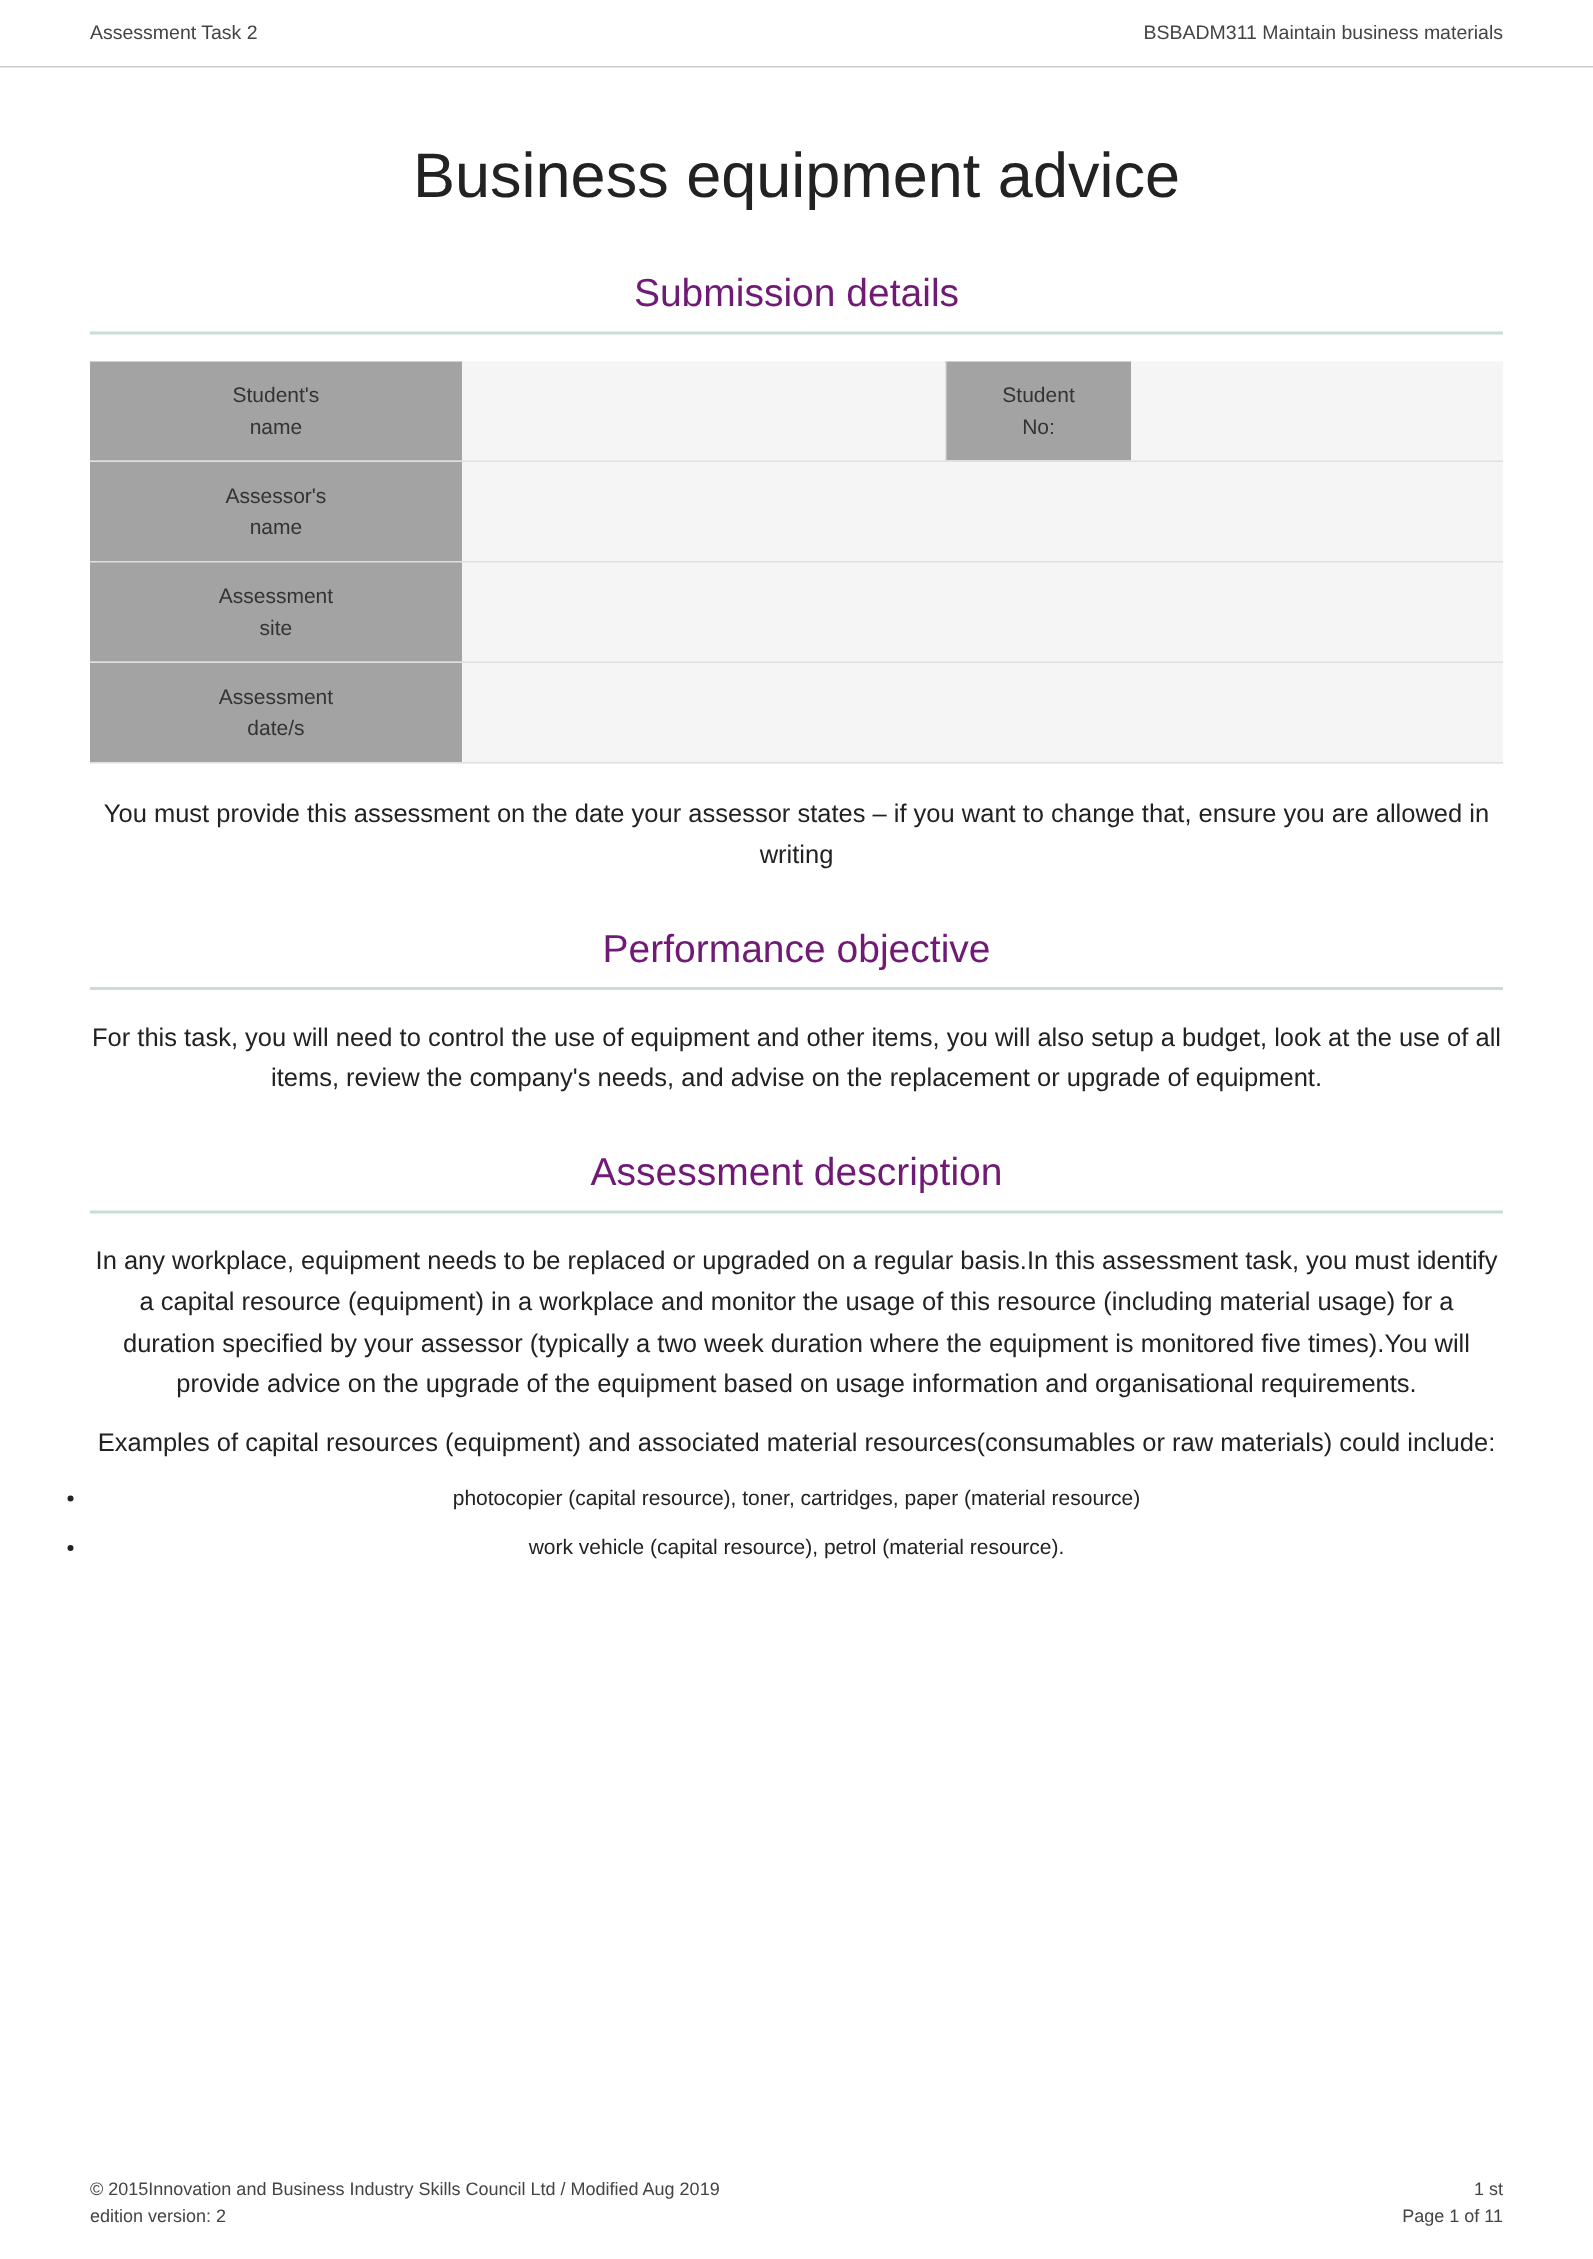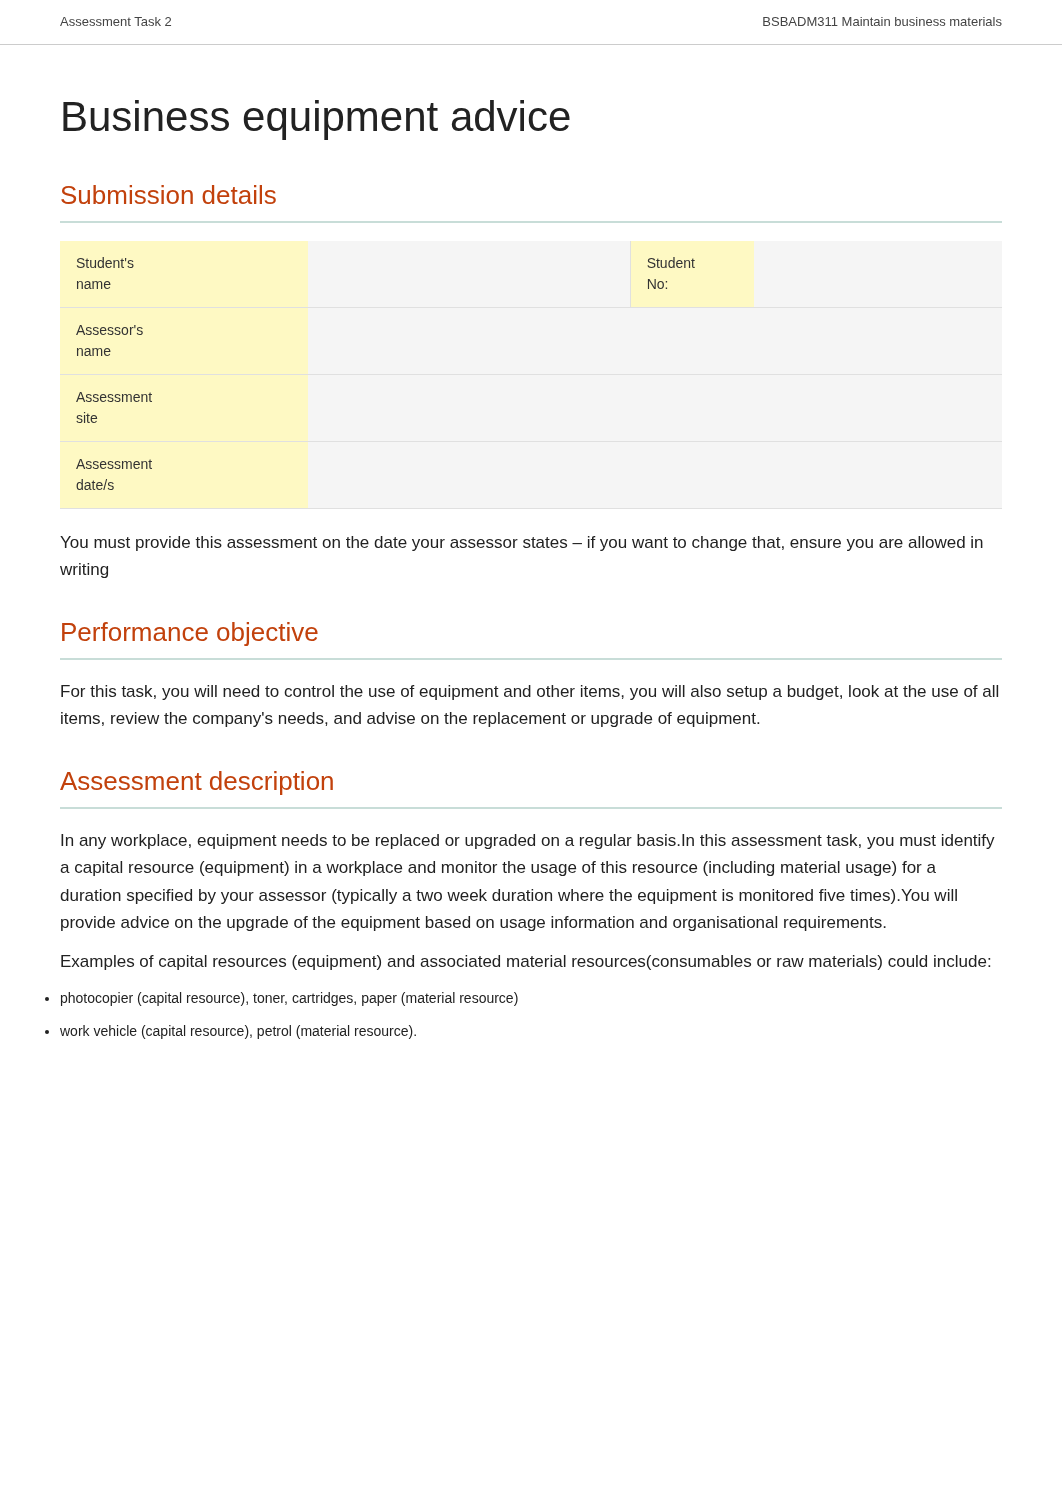--- a/index.html
+++ b/index.html
@@ -32,37 +32,38 @@
       align-items: center;
       padding: 12px 60px;
       border-bottom: 1px solid #ccc;
       font-size: 13px;
       color: #444;
     }
 
     
     .content {
       padding: 30px 60px 60px 60px;
+      text-align: center;
     }
 
     
     .main-title {
       font-size: 42px;
       font-weight: 400;
       color: #222;
       margin-bottom: 28px;
       margin-top: 10px;
       font-family: Arial, sans-serif;
     }
 
     
     .section-heading {
       font-size: 26px;
       font-weight: 400;
-      color: #c2410c;
+      color: #701a75;
       margin-bottom: 6px;
       font-family: Arial, sans-serif;
     }
 
     .section-divider {
       height: 2px;
       background: #c8ddd8;
       margin-bottom: 18px;
     }
 
@@ -72,21 +73,21 @@
       border-collapse: collapse;
       margin-bottom: 20px;
       background: #f5f5f5;
     }
 
     .submission-table td {
       padding: 12px 16px;
       vertical-align: top;
       font-size: 14px;
       color: #333;
-      background: #fef9c3;
+      background: #a3a3a3;
     }
 
     .submission-table tr {
       border-bottom: 1px solid #e0e0e0;
     }
 
     .submission-table .label-cell {
       width: 200px;
       color: #333;
       font-weight: normal;
@@ -220,14 +221,24 @@
       <p class="body-text">In any workplace, equipment needs to be replaced or upgraded on a regular basis.In this assessment task, you must identify a capital resource (equipment) in a workplace and monitor the usage of this resource (including material usage) for a duration specified by your assessor (typically a two week duration where the equipment is monitored five times).You will provide advice on the upgrade of the equipment based on usage information and organisational requirements.</p>
       <p class="body-text">Examples of capital resources (equipment) and associated material resources(consumables or raw materials) could include:</p>
       <ul class="bullet-list">
         <li>photocopier (capital resource), toner, cartridges, paper (material resource)</li>
         <li>work vehicle (capital resource), petrol (material resource).</li>
       </ul>
     </div>
 
   </div>
 
+  <div class="footer">
+    <div class="footer-left">
+      <div>© 2015Innovation and Business Industry Skills Council Ltd / Modified Aug 2019</div>
+      <div>edition version: 2</div>
+    </div>
+    <div class="footer-right">
+      <div>1 st</div>
+      <div>Page 1 of 11</div>
+    </div>
+  </div>
 
 </div>
 
 </body></html>

